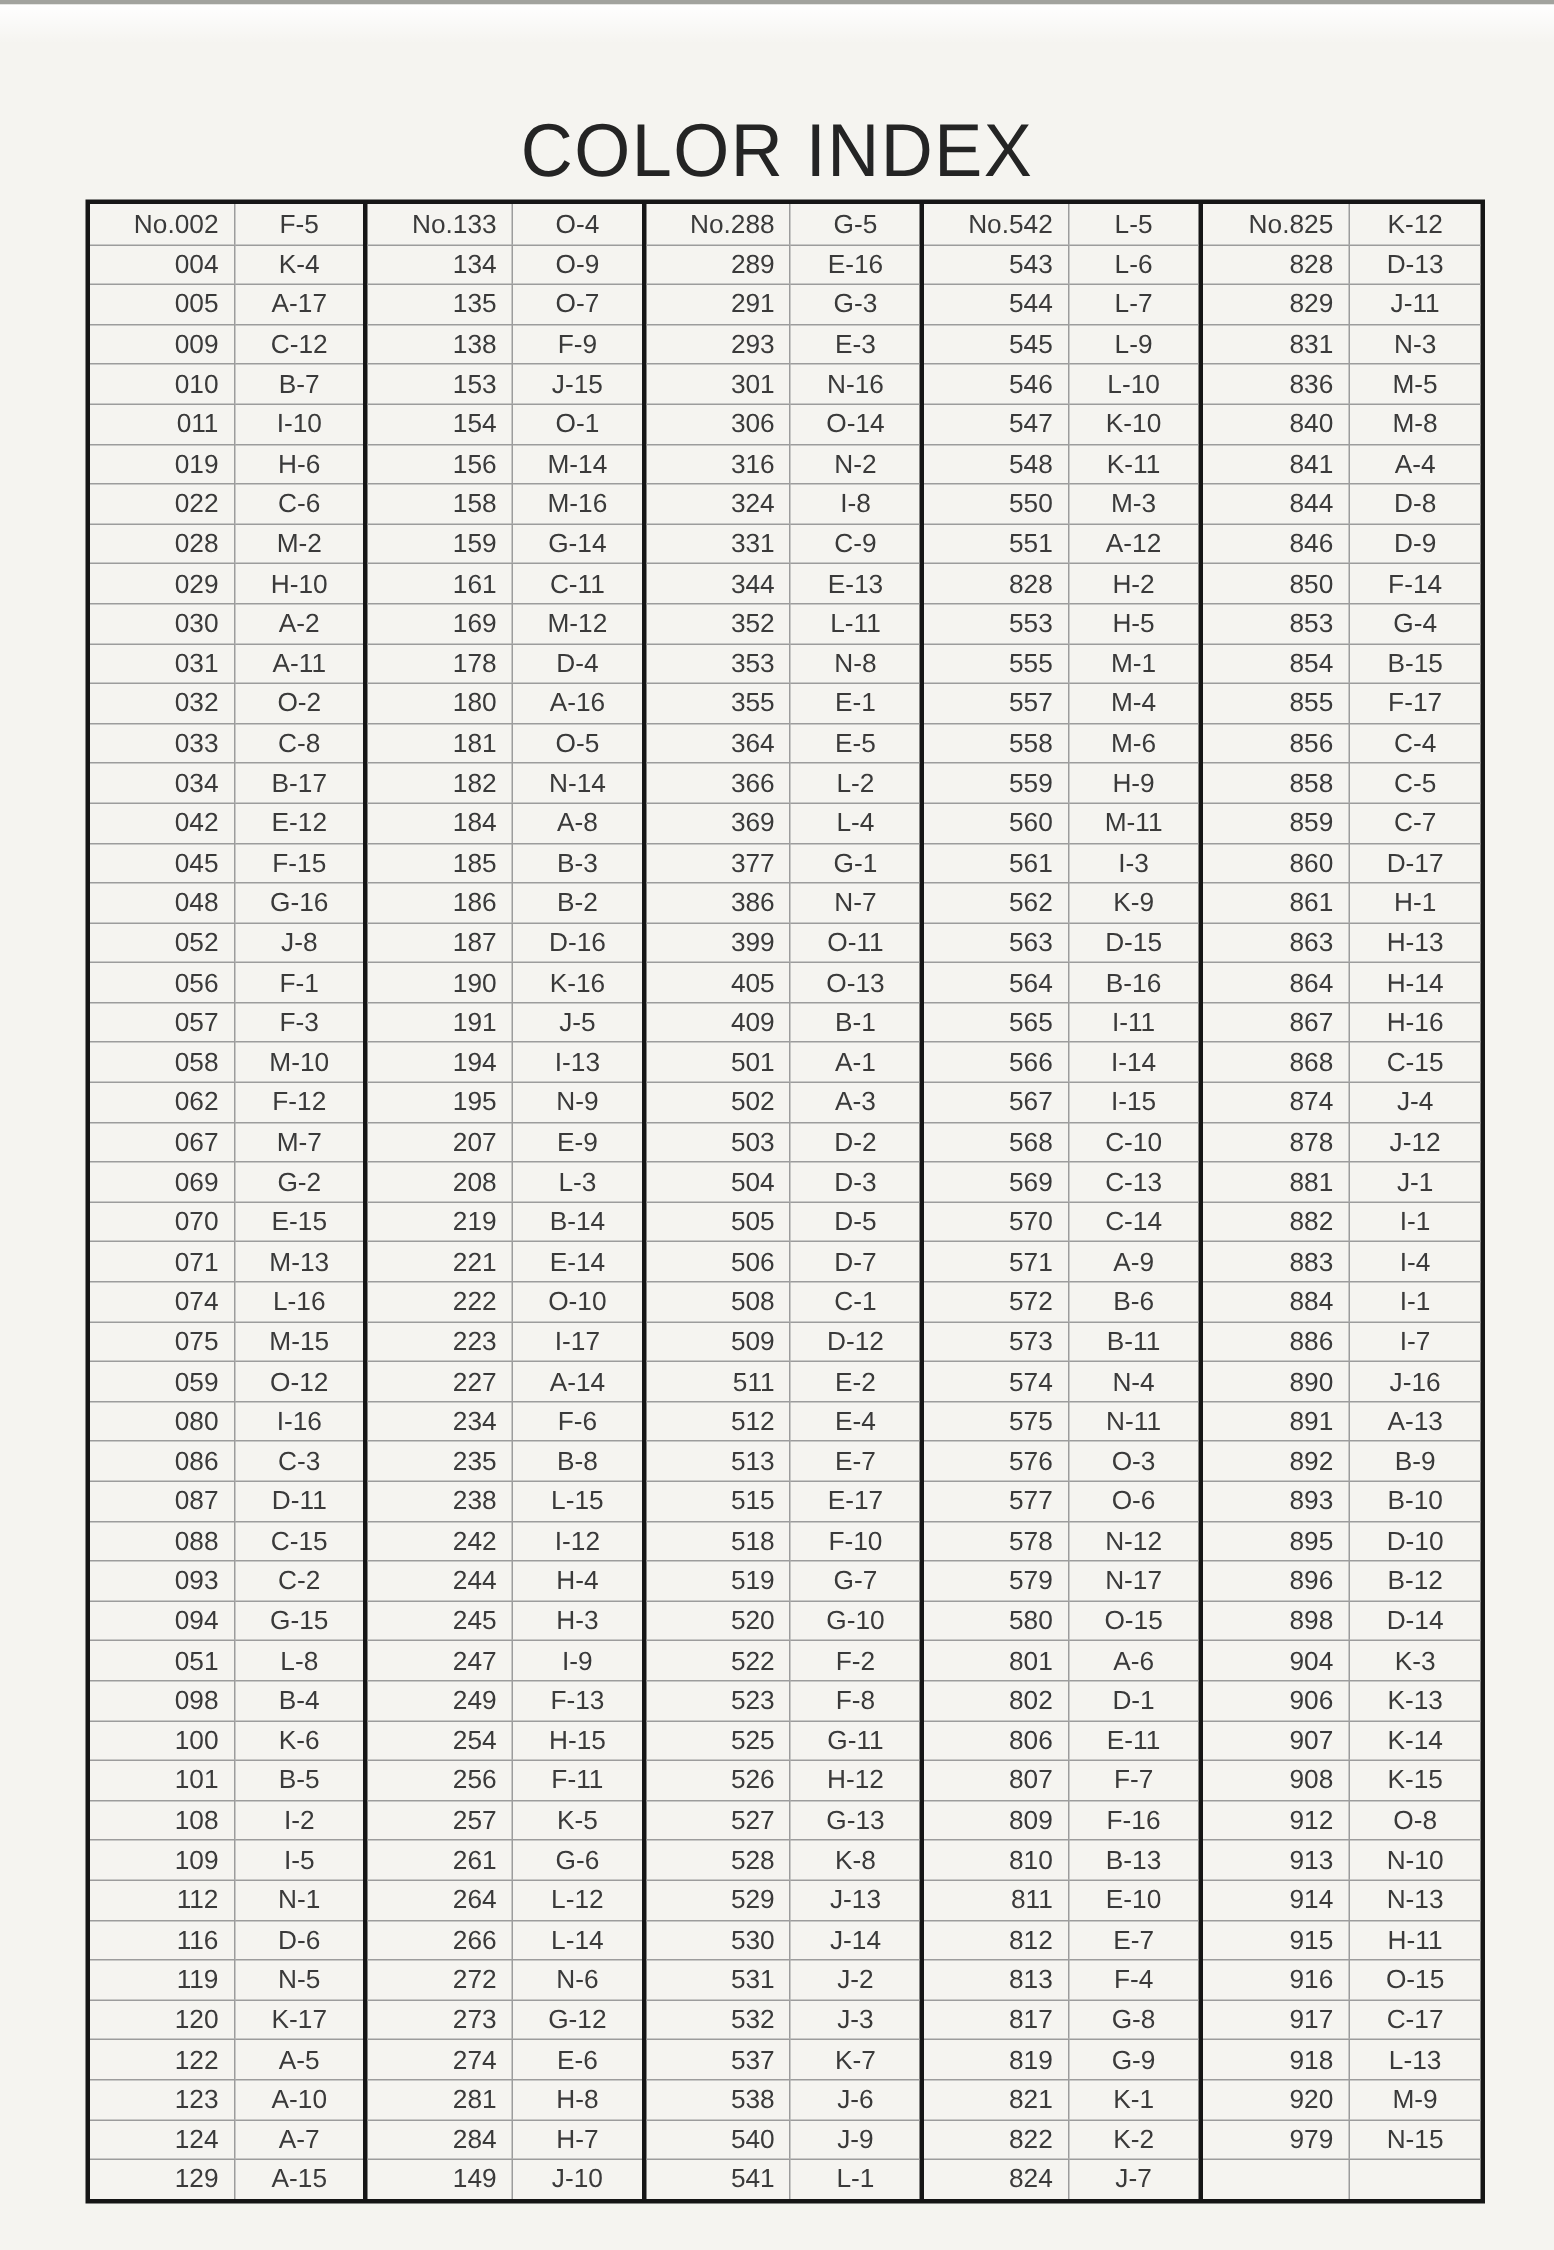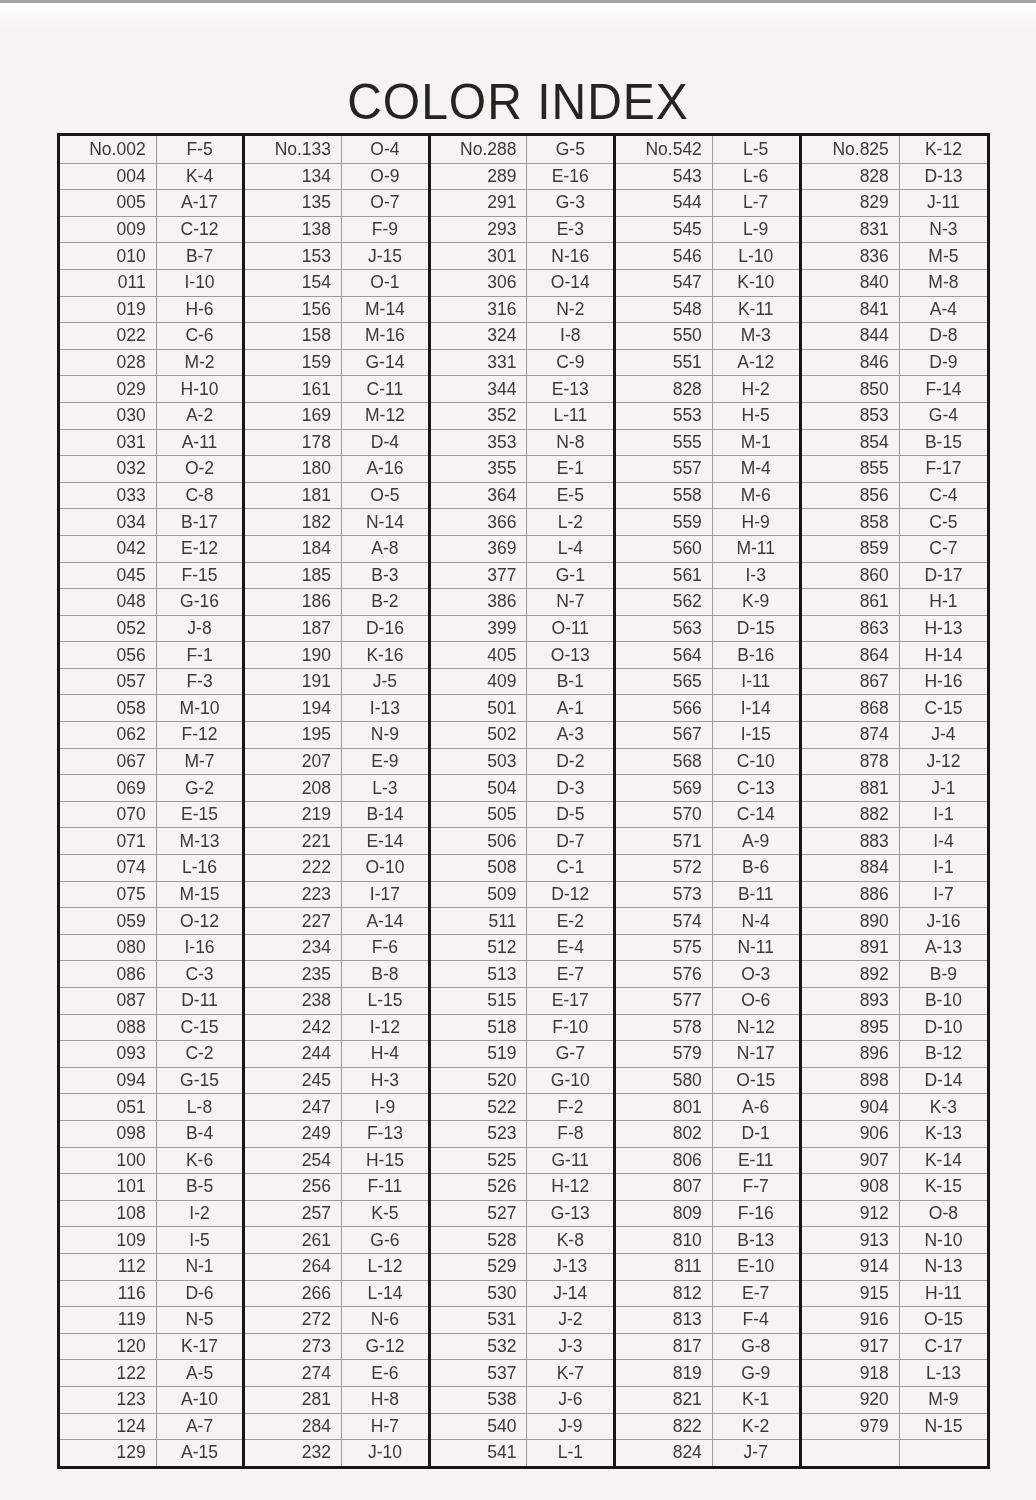--- a/index.html
+++ b/index.html
@@ -284,21 +284,21 @@
       <div class="cell num">272</div>
       <div class="cell code">N-6</div>
       <div class="cell num">273</div>
       <div class="cell code">G-12</div>
       <div class="cell num">274</div>
       <div class="cell code">E-6</div>
       <div class="cell num">281</div>
       <div class="cell code">H-8</div>
       <div class="cell num">284</div>
       <div class="cell code">H-7</div>
-      <div class="cell num">232</div>
+      <div class="cell num">149</div>
       <div class="cell code">J-10</div>
     </div>
     <div class="index-group">
       <div class="cell num first">No.288</div>
       <div class="cell code first">G-5</div>
       <div class="cell num">289</div>
       <div class="cell code">E-16</div>
       <div class="cell num">291</div>
       <div class="cell code">G-3</div>
       <div class="cell num">293</div>

